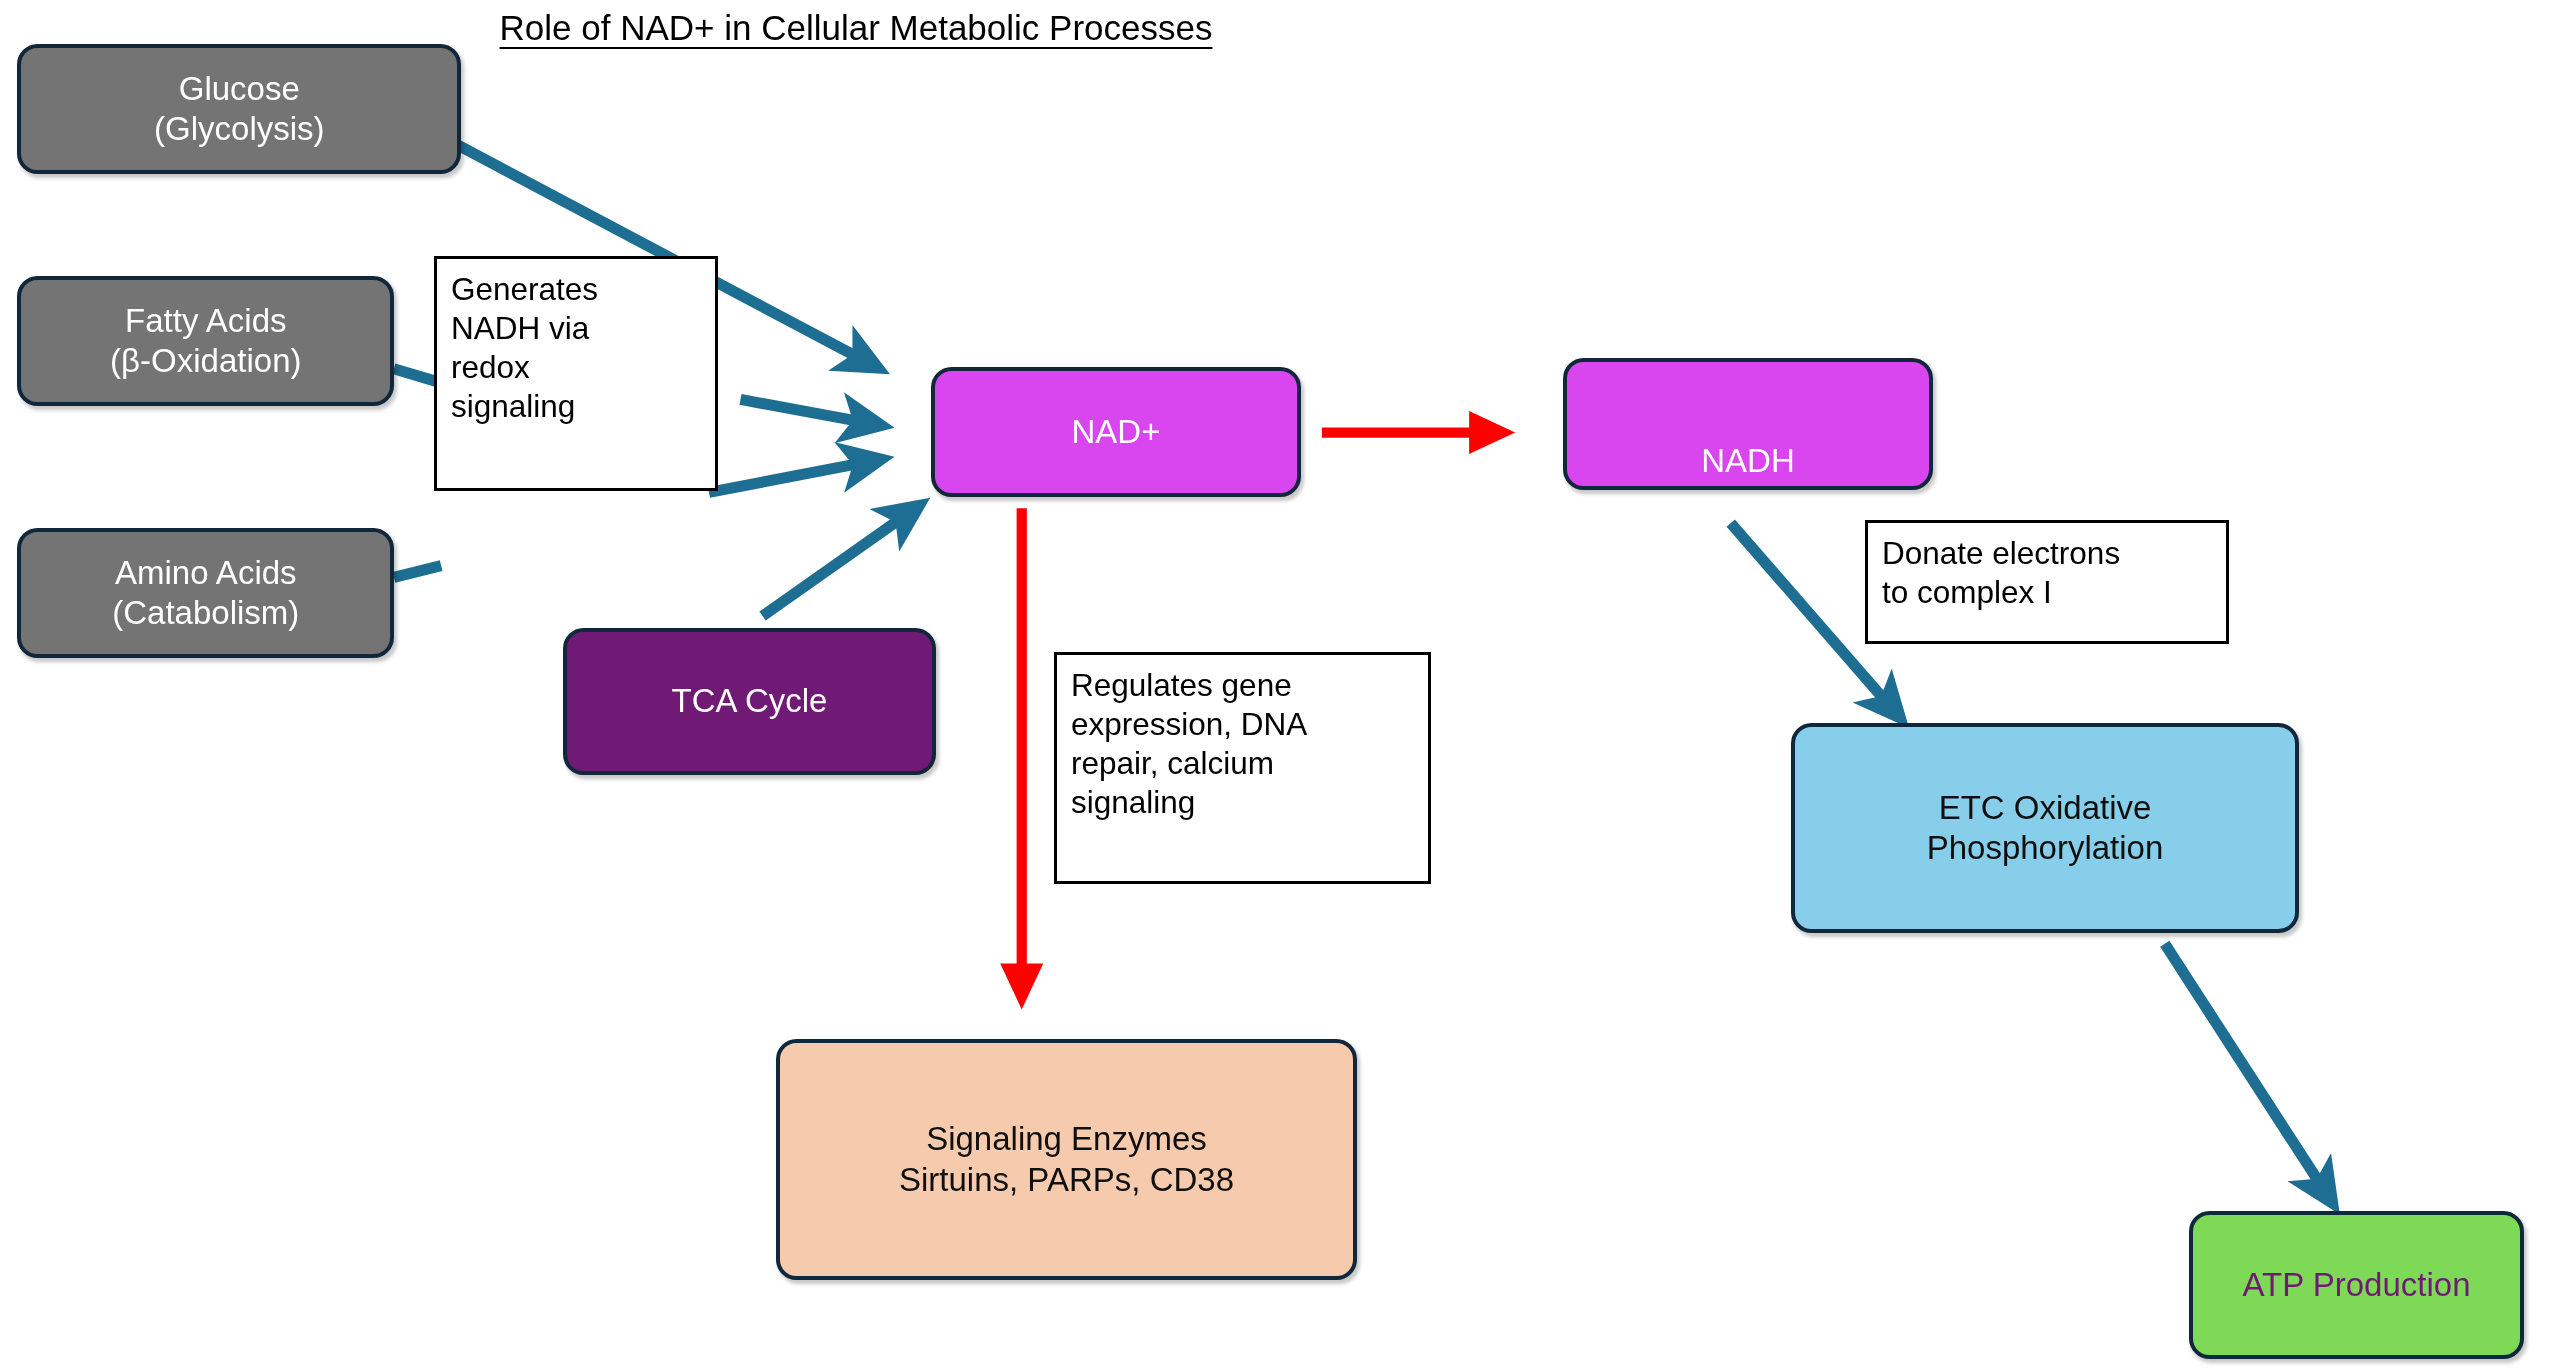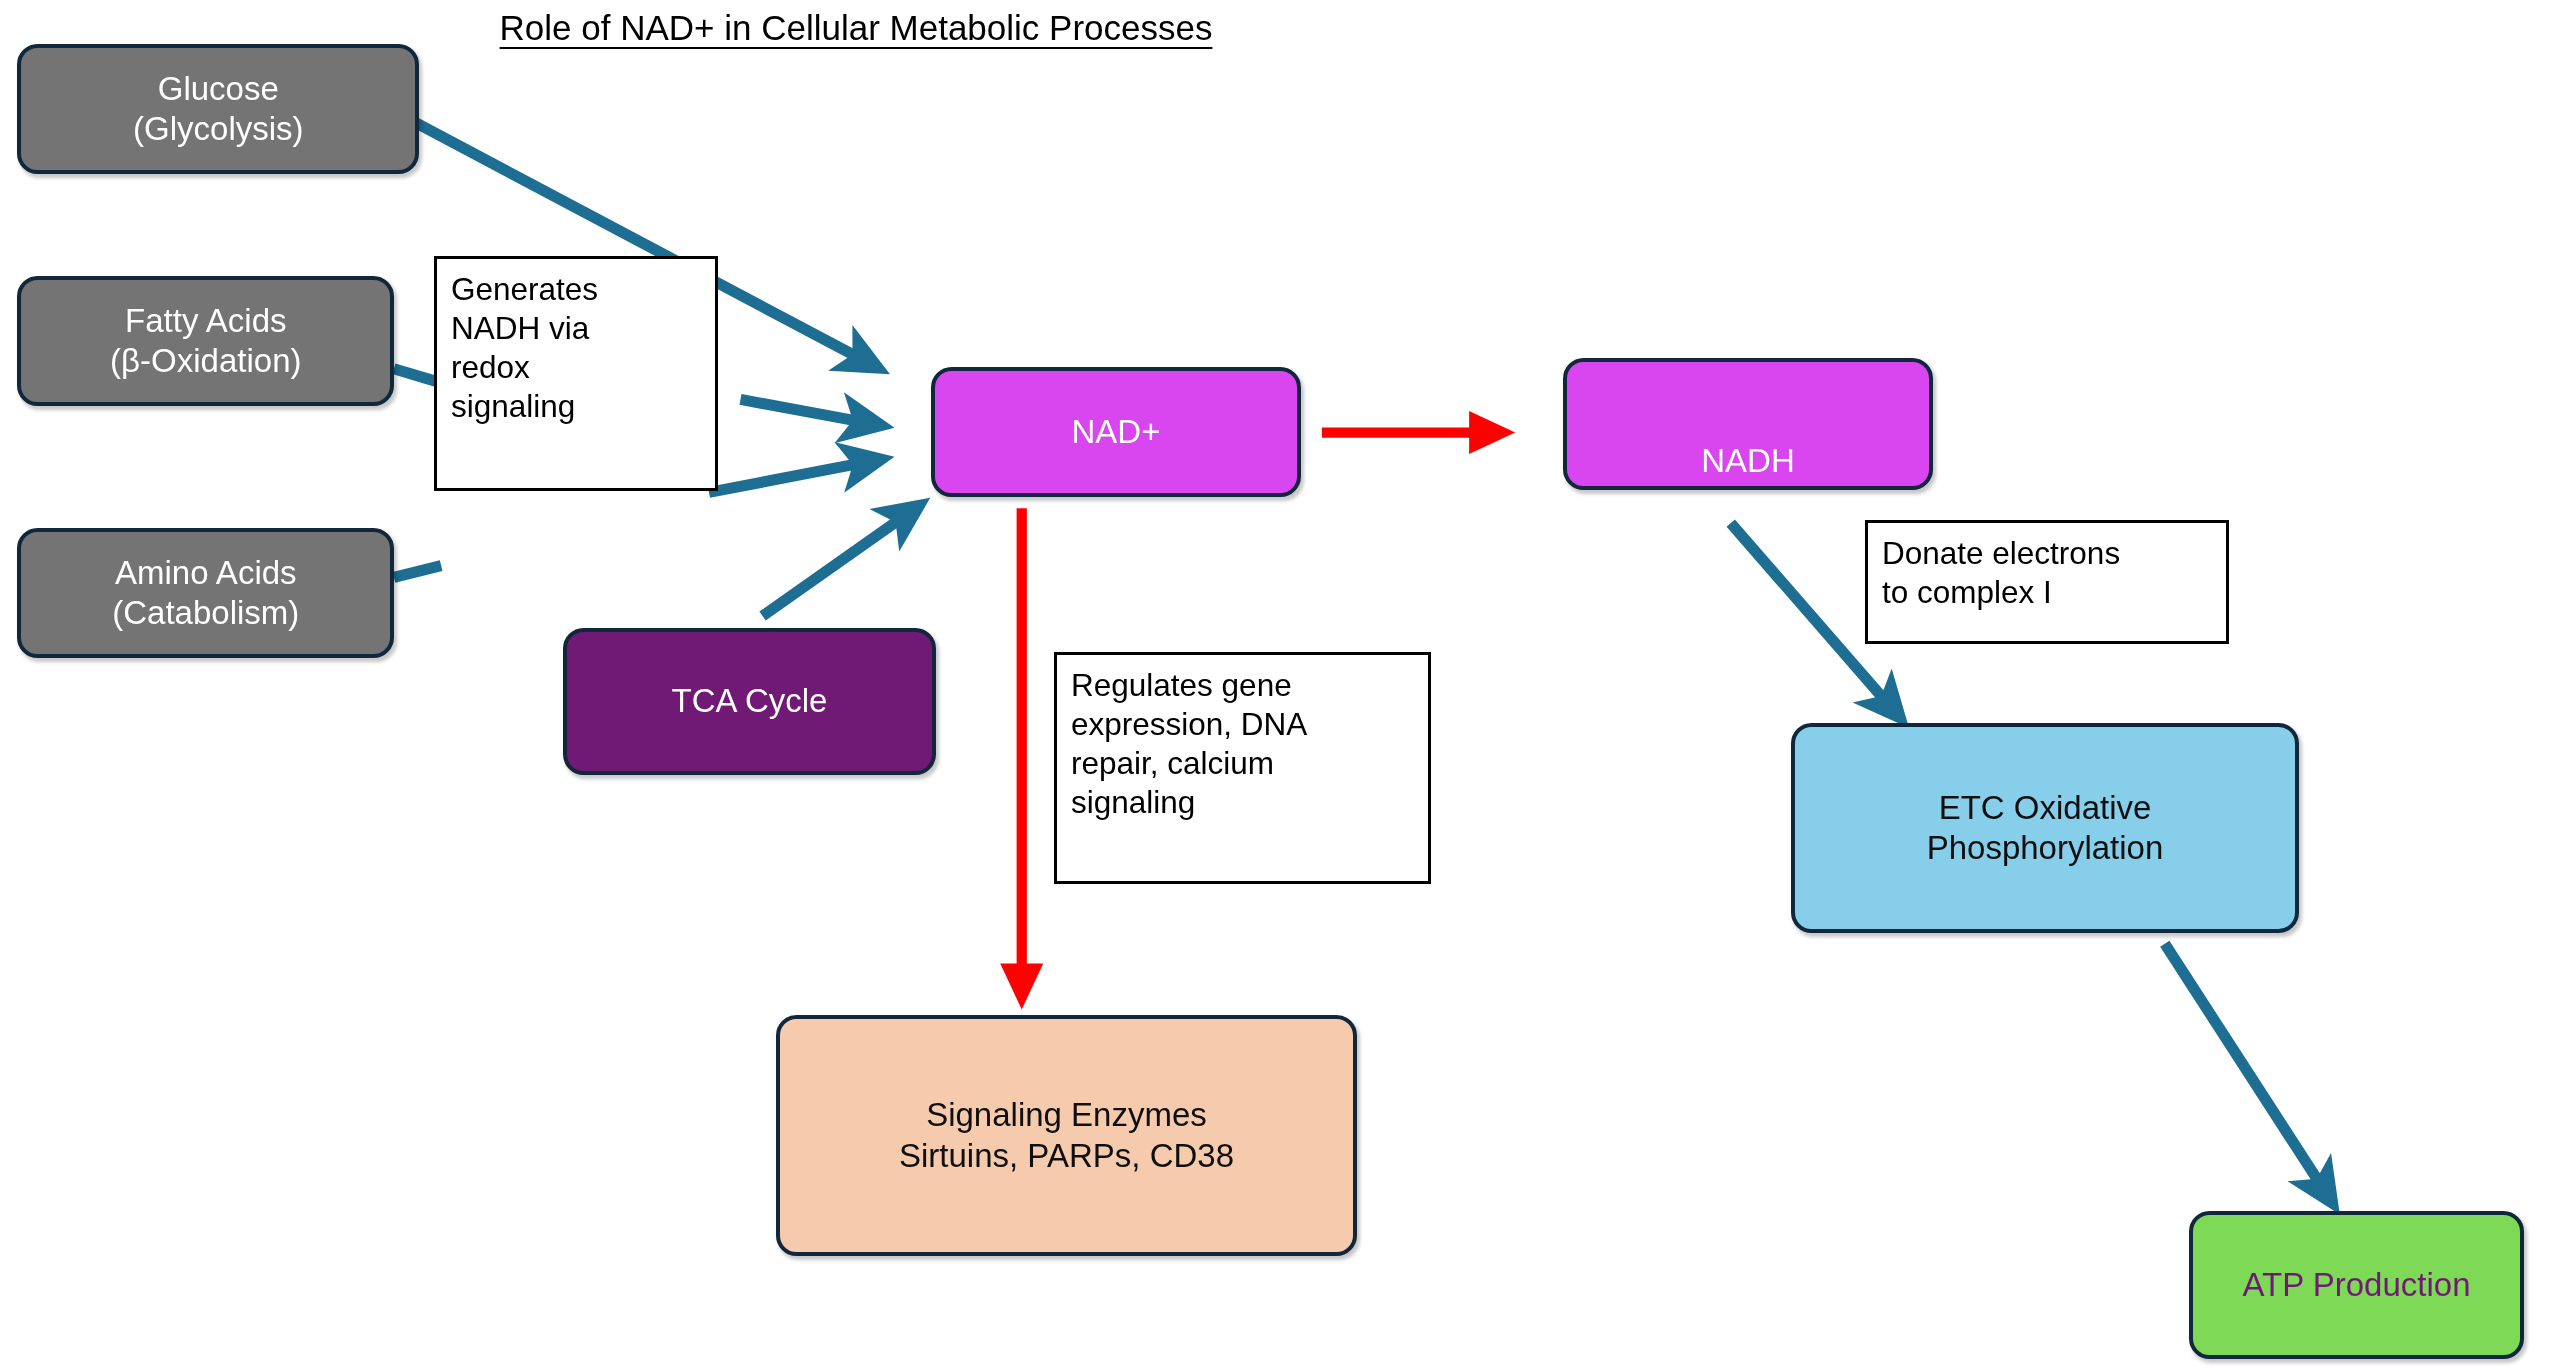--- a/index.html
+++ b/index.html
@@ -55,21 +55,21 @@
     font-size: 33px;
     padding: 4.7px 11px;
     box-shadow: 2.4px 3.9px 3.9px rgba(0,0,0,0.22);
   }
   .node .line { display: block; white-space: nowrap; }
 
   .node.gray  { background: #747474; color: #ffffff; }
   .node.teal  { background: #d946ef; color: #ffffff; }
   .node.lblue { background: #701a75; color: #ffffff; }
   .node.lblue-dark-text { background: #87ceeb; color: #0f0f0f; }
-  .node.peach { background: #f6cbad; color: #0f0f0f; }
+  .node.peach { background: #f6cbad; color: #0f0f0f; margin-top: 24px; }
   .node.green { background: #7ed957; color: #701a75; }
 
   
   .anno {
     position: absolute;
     box-sizing: border-box;
     background: #ffffff;
     border: 3.9px solid #000000;
     color: #000000;
     font-size: 31.5px;
@@ -108,21 +108,21 @@
 
     <line x1="1297" y1="645" x2="1297" y2="1258" stroke="#fe0000" stroke-width="13" marker-end="url(#redhead)"></line>
 
     <line x1="2197" y1="664" x2="2405" y2="903" stroke="#1d6e92" stroke-width="14" marker-end="url(#bluehead)"></line>
 
     <line x1="2748" y1="1198" x2="2955" y2="1518" stroke="#1d6e92" stroke-width="14" marker-end="url(#bluehead)"></line>
   </svg>
 
   <div id="diagram-title">Role of NAD+ in Cellular Metabolic Processes</div>
 
-  <div class="node gray" style="left:17.3px; top:44px; width:402px; height:130px;">
+  <div class="node gray" style="left:17.3px; top:44px; width:444px; height:130px;">
     <div>
       <span class="line">Glucose</span>
       <span class="line">(Glycolysis)</span>
     </div>
   </div>
 
   <div class="node gray" style="left:17.3px; top:276px; width:377px; height:130px;">
     <div>
       <span class="line">Fatty Acids</span>
       <span class="line">(β-Oxidation)</span>

